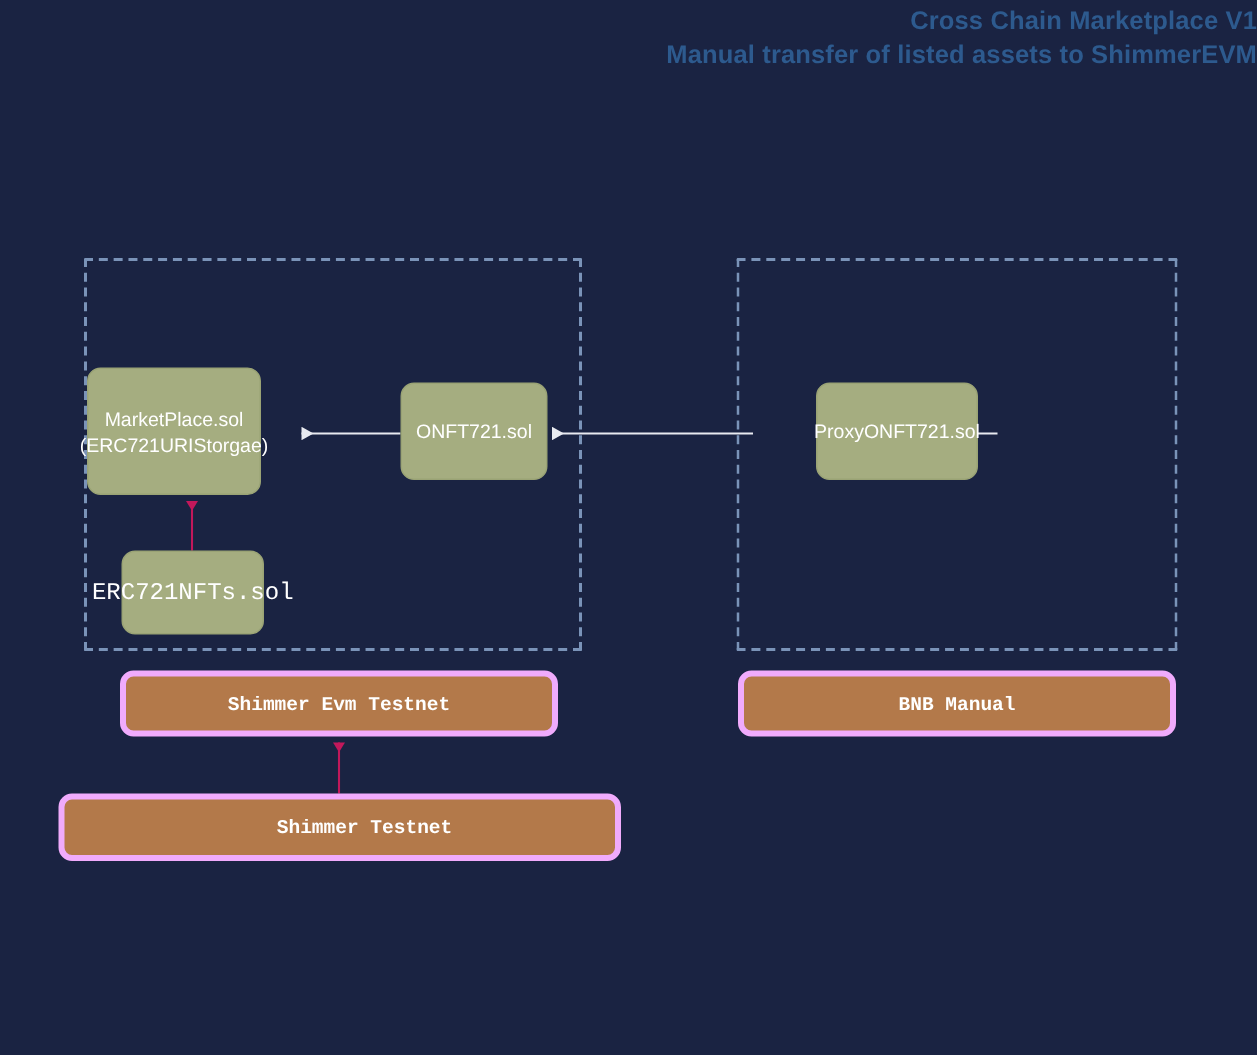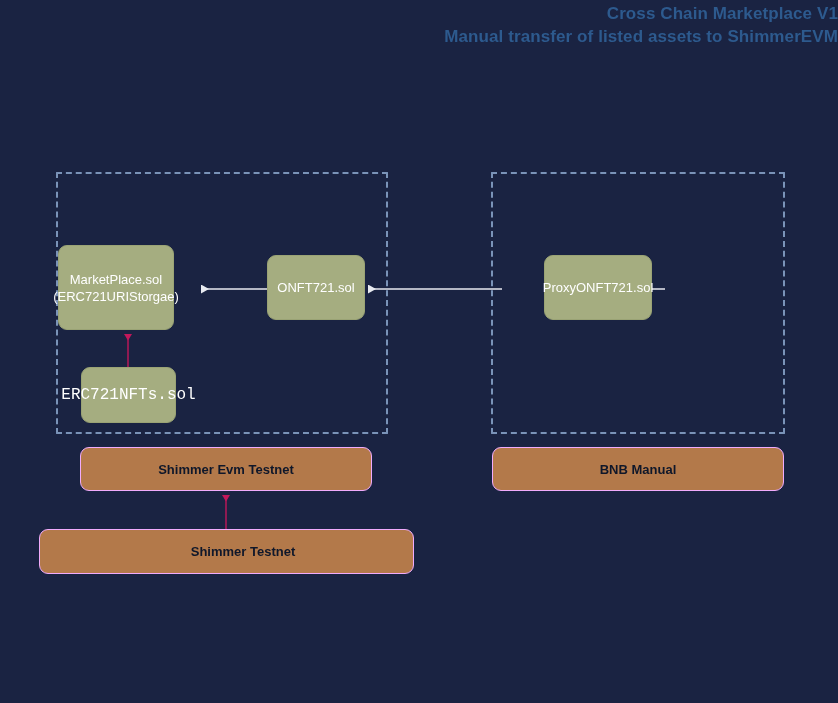--- a/index.html
+++ b/index.html
@@ -69,31 +69,32 @@
   #box-marketplace  { left: 58px;  top: 245px; width: 116px; height: 85px; }
   #box-onft721      { left: 267px; top: 255px; width: 98px;  height: 65px; }
   #box-proxyonft721 { left: 502px; top: 255px; width: 108px; height: 65px; margin-left: 42px; }
   #box-exampleerc721{ left: 665px; top: 249px; width: 112px; height: 78px; }
   #box-erc721nfts   { left: 81px;  top: 367px; width: 95px;  height: 56px; }
 
   
   .network {
     position: absolute;
     background: #b3794a;
-    border: 1px solid #f0abfc;
+    border: 4px solid #f0abfc;
     border-radius: 9px;
     box-sizing: border-box;
-    color: #0f172a;
+    color: #ffffff;
     display: flex;
     align-items: center;
     justify-content: center;
     text-align: center;
     font-size: 13px;
     font-weight: bold;
     z-index: 4;
+    font-family: Liberation Mono, monospace;
   }
   #bar-shimmer-evm { left: 80px;  top: 447px; width: 292px; height: 44px; }
   #bar-bnb         { left: 492px; top: 447px; width: 292px; height: 44px; }
   #bar-shimmer     { left: 39px;  top: 529px; width: 375px; height: 45px; padding-left: 33px; }
 
   
   #connectors {
     position: absolute;
     left: 0;
     top: 0;

